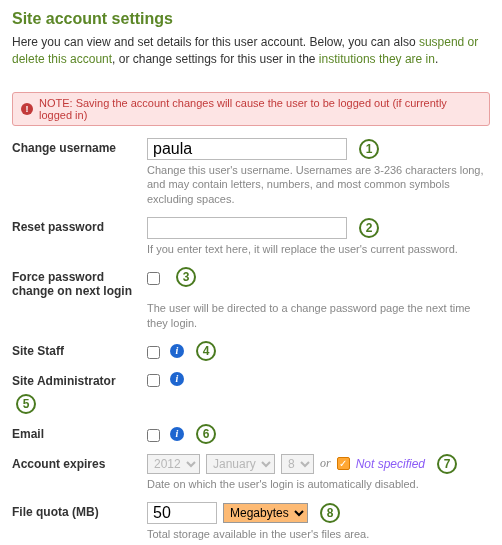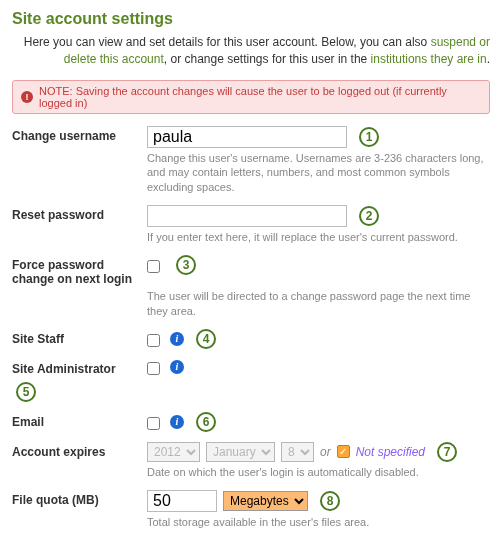--- a/index.html
+++ b/index.html
@@ -11,21 +11,21 @@
     padding: 10px 12px;
     width: 502px;
     background: #fff;
   }
   h1 {
     font-size: 16px;
     color: #5c8727;
     margin: 0 0 6px 0;
     font-weight: bold;
   }
-  .intro { color: #333; line-height: 1.4; margin-bottom: 12px; text-align: right; }
+  .intro { color: #333; line-height: 1.4; margin-bottom: 24px; }
   .intro a { color: #5c8727; text-decoration: none; }
   .note-bar {
     background: #fde4e4;
     border: 1px solid #e8a0a0;
     color: #c23a3a;
     padding: 4px 8px;
     font-size: 11px;
     border-radius: 3px;
     margin-bottom: 12px;
     display: flex;
@@ -76,21 +76,21 @@
     align-items: center; justify-content: center; font-style: italic;
     font-family: Georgia, serif; cursor: pointer;
   }
   .italic-label { }
   .orange-check {
     display: inline-flex; width: 13px; height: 13px; border: 1px solid #d97a00;
     background: #ffa733; align-items: center; justify-content: center;
     font-size: 10px; color: #fff; border-radius: 2px;
   }
   .quota-input { width: 70px !important; }
-  .or-text { color: #888; font-style: italic; }
+  .or-text { color: #888; font-style: italic; font-family: Liberation Serif, serif; }
   .notspec { font-style: italic; color: #8b5cf6; }
 </style>
 </head>
 <body>
 
 <h1>Site account settings</h1>
 
 <div class="intro">
   <span>Here you can view and set details for this user account. Below, you can also </span><a href="#">suspend or delete this account</a><span>, or change settings for this user in the </span><a href="#">institutions they are in</a><span>.</span>
 </div>
@@ -126,21 +126,21 @@
 
 <div class="form-row">
   <div class="label-col">Force password change on next login</div>
   <div class="field-col inline-flex">
     <input type="checkbox" style="">
     <span class="badge">3</span>
   </div>
 </div>
 <div class="help-row">
   <div class="label-col"></div>
-  <div class="field-col help-text">The user will be directed to a change password page the next time they area.</div>
+  <div class="field-col help-text">The user will be directed to a change password page the next time they login.</div>
 </div>
 
 <div class="form-row">
   <div class="label-col">Site Staff</div>
   <div class="field-col inline-flex">
     <input type="checkbox" style="">
     <span class="info-icon">i</span>
     <span class="badge">4</span>
   </div>
 </div>

